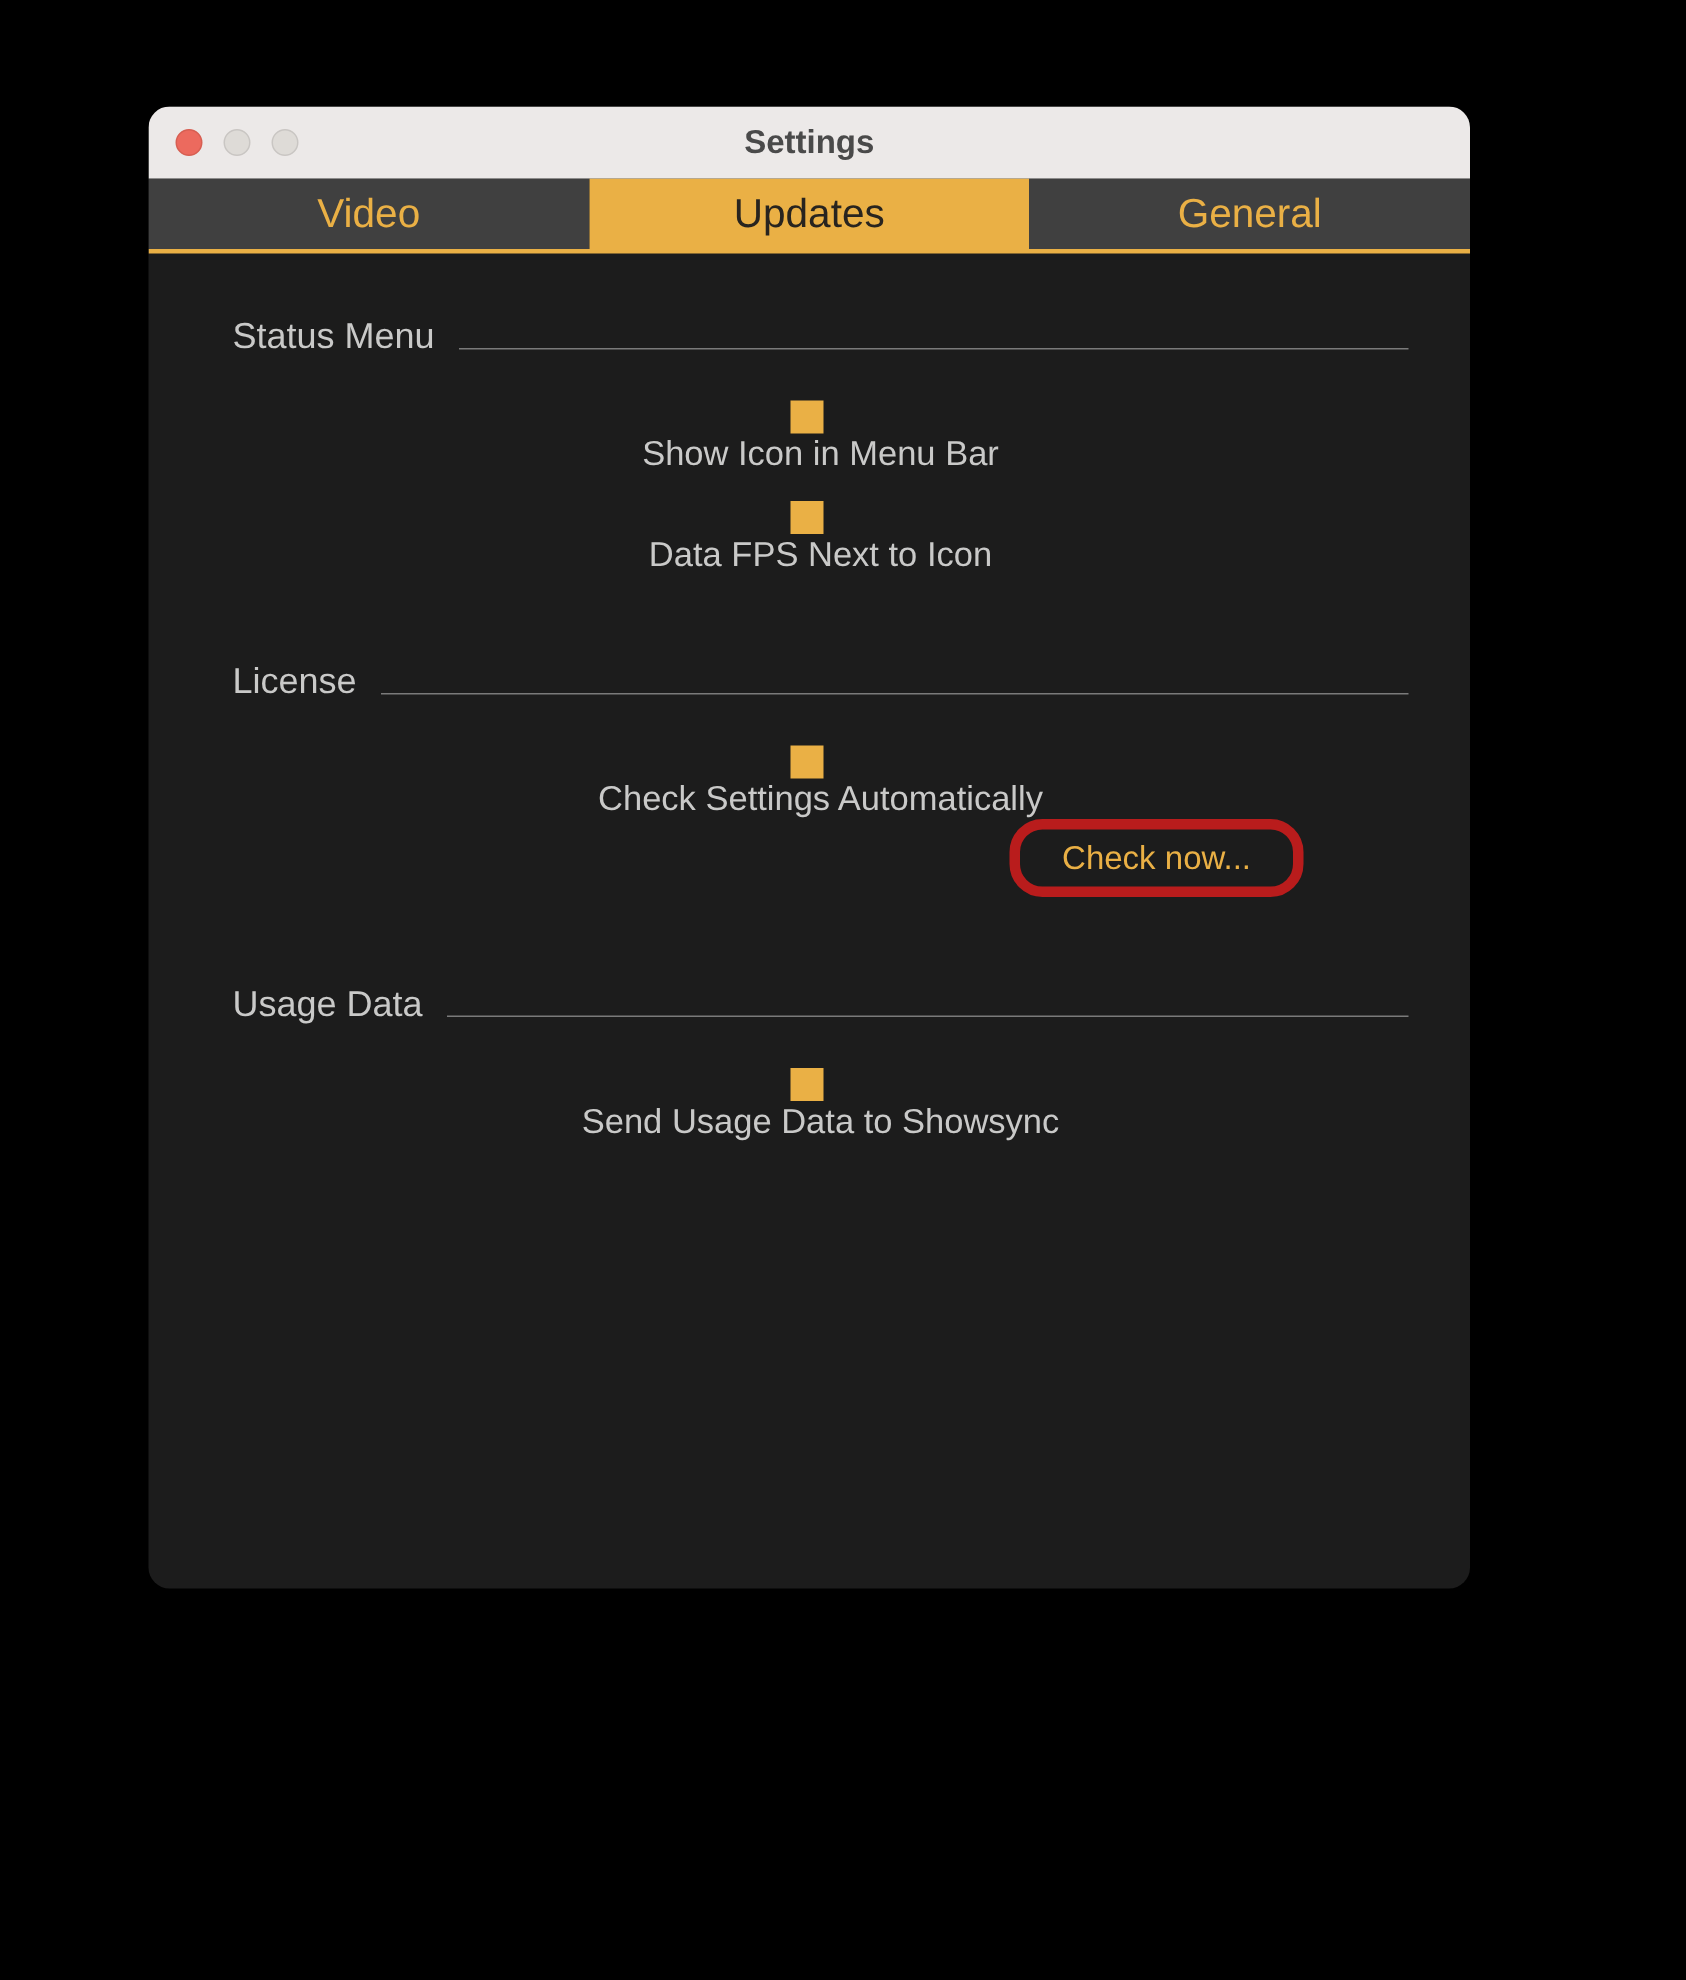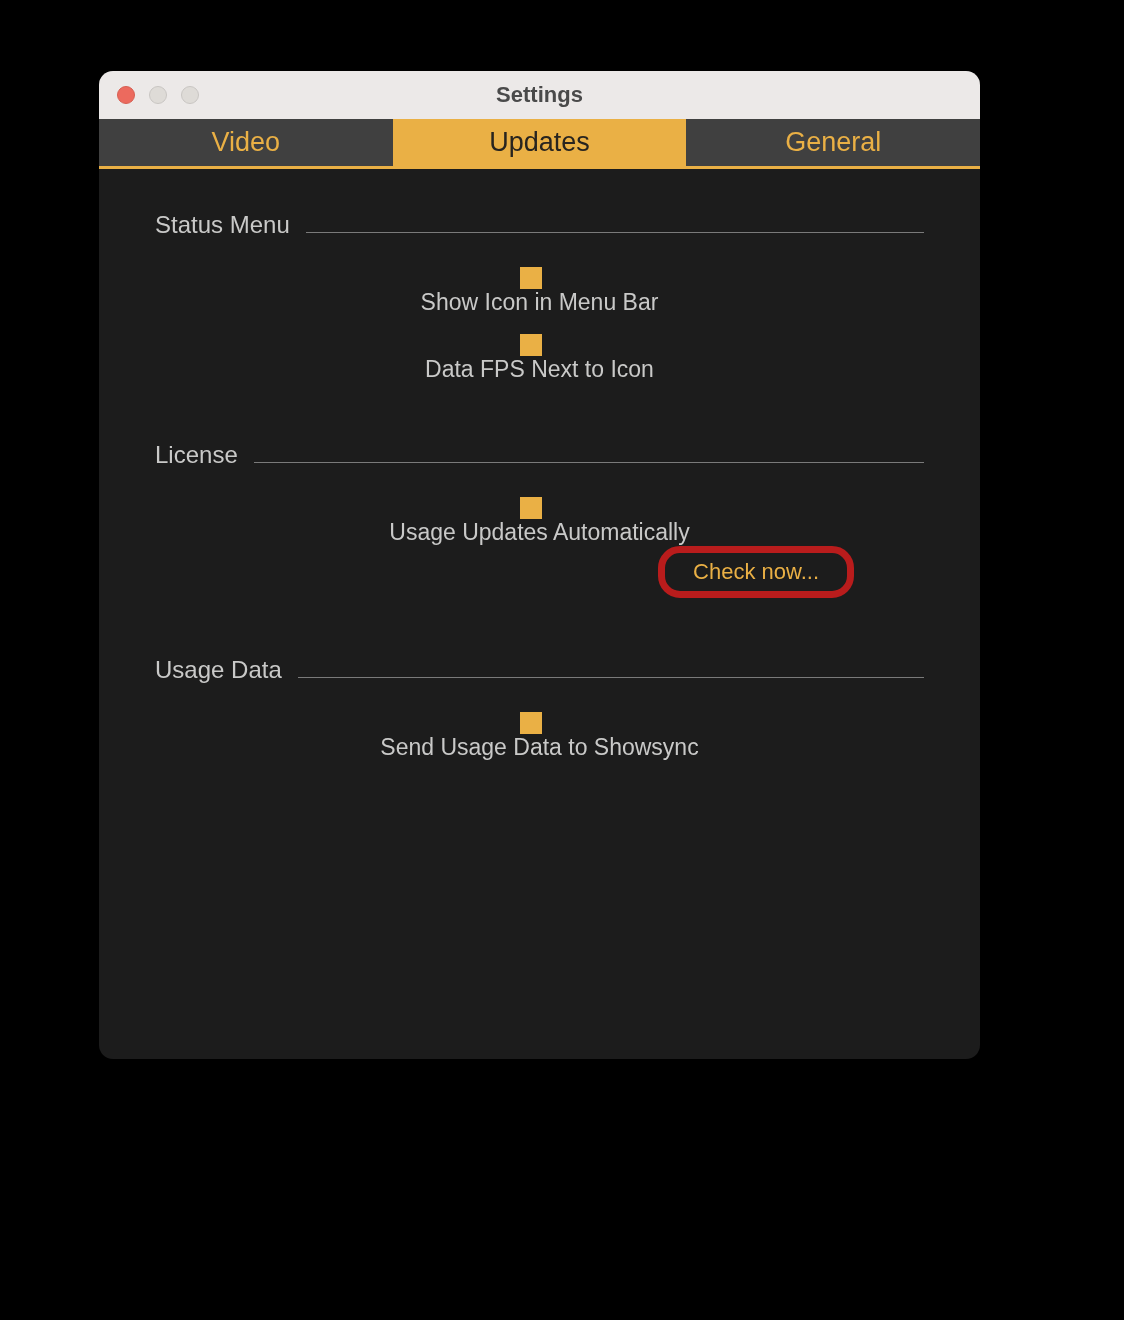--- a/index.html
+++ b/index.html
@@ -70,21 +70,21 @@
       font-weight: 400;
       color: #eab045;
       cursor: pointer;
       background: #404040;
     }
     .tab.active {
       background: #eab045;
       color: #28241f;
     }
     .content {
-      padding: 42px 56px 0 56px;
+      padding: 42px 41px 0 56px;
     }
     .section {
       margin-bottom: 58px;
     }
     .section-header {
       display: flex;
       align-items: flex-end;
       margin-bottom: 28px;
       gap: 16px;
     }
@@ -175,21 +175,21 @@
       </div>
     </div>
 
     <div class="section">
       <div class="section-header">
         <div class="section-title">License</div>
         <div class="section-rule"></div>
       </div>
       <div class="row">
         <div class="checkbox"></div>
-        <div class="row-label">Usage Updates Automatically</div>
+        <div class="row-label">Check Settings Automatically</div>
         <div class="row-right">
           <button class="pill-button">Check now...</button>
         </div>
       </div>
     </div>
 
     <div class="section">
       <div class="section-header">
         <div class="section-title">Usage Data</div>
         <div class="section-rule"></div>

